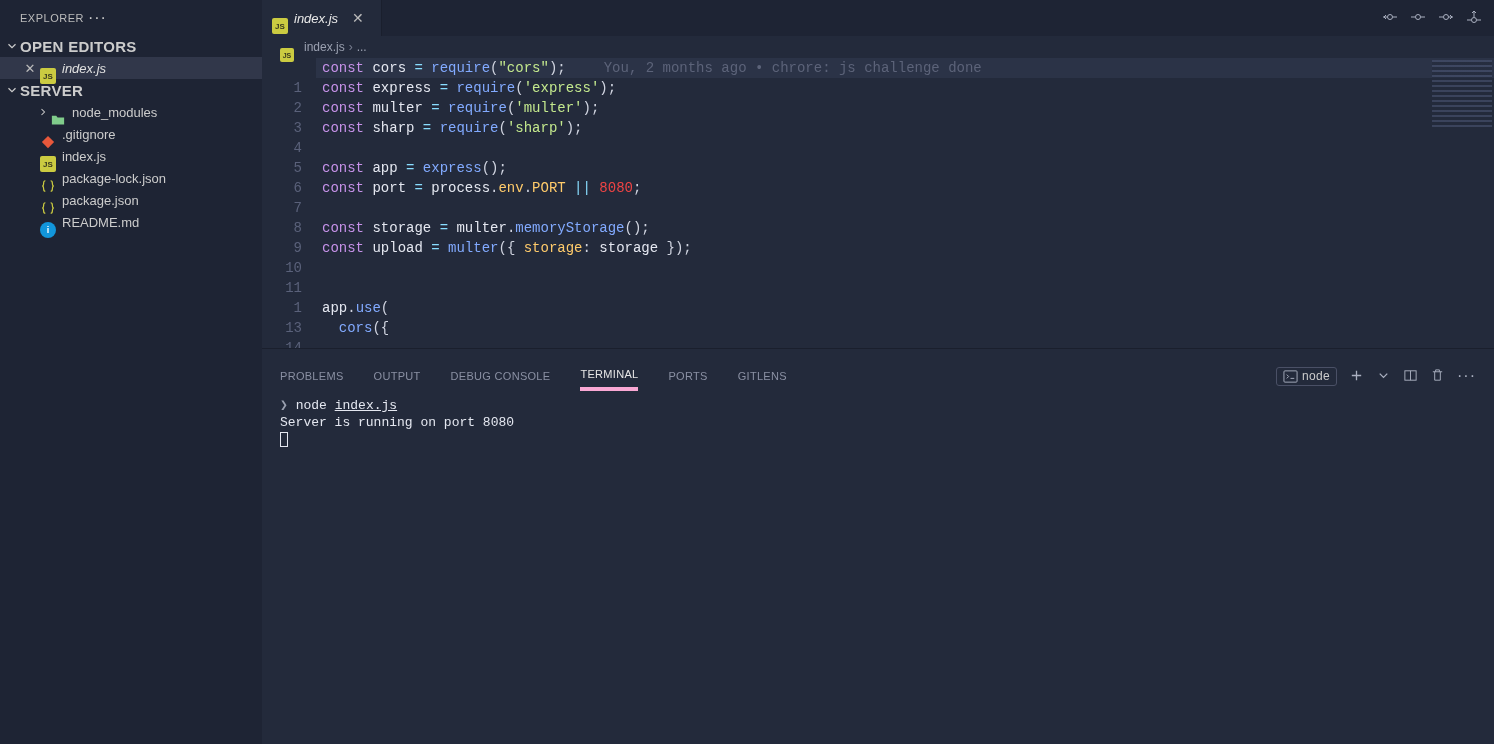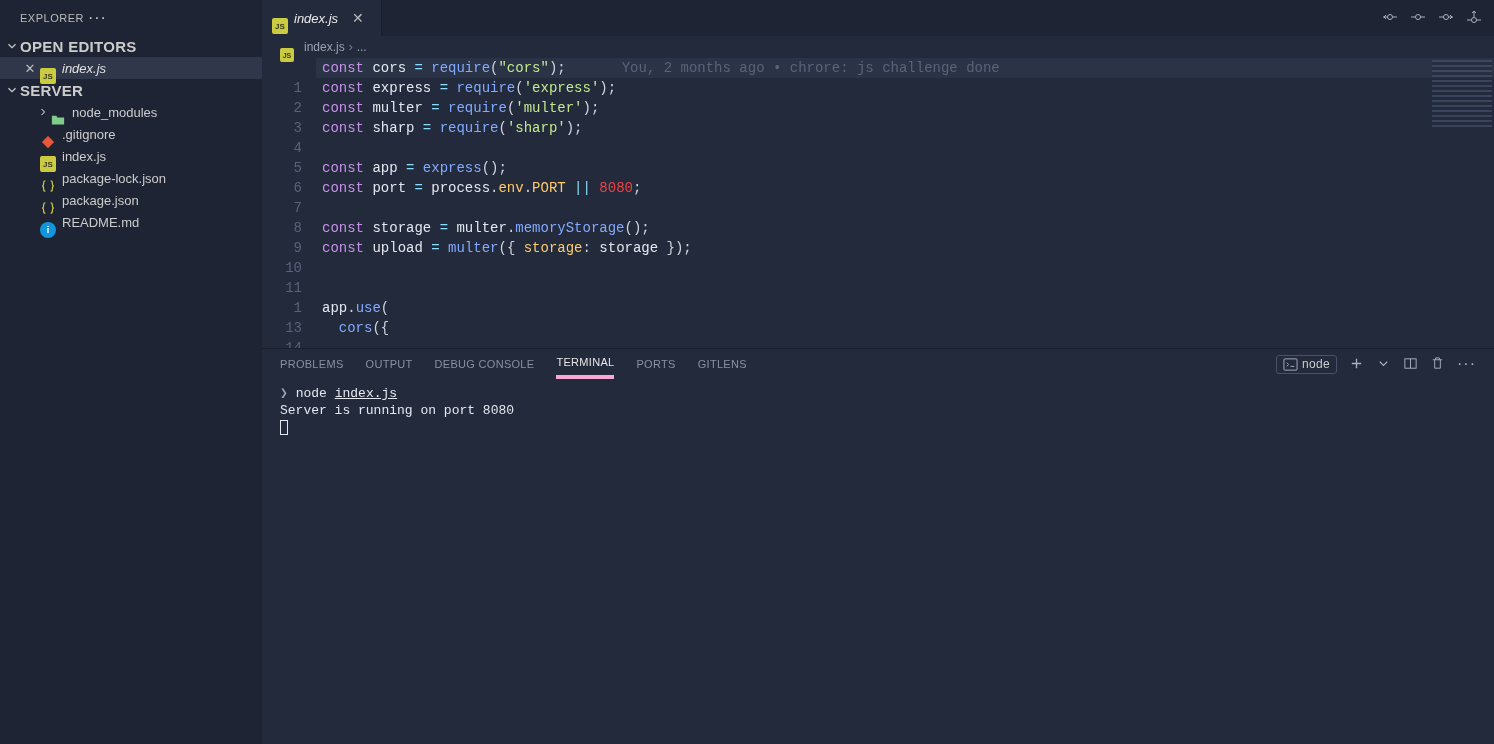--- a/index.html
+++ b/index.html
@@ -44,36 +44,36 @@
 
 
 .editor-wrap { position:relative; flex:0 0 auto; height:290px; display:flex; overflow:hidden; }
 .gutter { width:54px; text-align:right; padding-right:14px; color:#5a617a; font-size:14px; padding-top:20px; }
 .gutter div { height:20px; line-height:20px; }
 .code { flex:1; padding-top:0; font-size:14px; line-height:20px; position:relative; }
 .codelens { color:#787f94; font-size:12px; padding-left:6px; height:20px; display:flex; align-items:center; }
 .codelens .dotted { border-bottom:1px dotted #787f94; }
 .line { height:20px; white-space:pre; padding-left:6px; }
 .line.hl { background:#2b3347; }
-.inline-blame { color:#5c6379; margin-left:56px; }
+.inline-blame { color:#5c6379; margin-left:38px; }
 .kw { color:#c792ea; }
 .op { color:#89ddff; }
 .fn { color:#82aaff; }
 .str { color:#c3e88d; }
 .num { color:#ef4444; }
 .prop { color:#ffcb6b; }
 .punc { color:#d0d4e0; }
 .ident { color:#e4e7f0; }
 
 
 .minimap { position:absolute; top:2px; right:2px; width:60px; height:70px; background:repeating-linear-gradient(to bottom,#4a5472 0 2px,#232a3b 2px 5px); opacity:.6; }
 
 
 .panel { flex:1; background:#232a3b; border-top:1px solid #1a1f2d; display:flex; flex-direction:column; }
-.panel-tabs { height:30px; display:flex; align-items:center; padding:0 18px; gap:22px; font-size:11px; color:#8a90a3; letter-spacing:0.3px; }
+.panel-tabs { height:30px; display:flex; align-items:center; padding:0 18px; gap:30px; font-size:11px; color:#8a90a3; letter-spacing:0.3px;margin-top:12px; }
 .panel-tab { cursor:pointer; padding:7px 0; }
 .panel-tab.active { color:#e6e6e6; border-bottom:4px solid #f9a8d4; }
 .panel-tabs-spacer { flex:1; }
 .panel-actions { display:flex; align-items:center; gap:12px; color:#aab0c0; }
 .panel-actions svg { width:15px; height:15px; }
 .term-indicator { display:flex; align-items:center; gap:4px; font-size:12px; color:#cccccc; border:1px solid #4a5066; border-radius:3px; padding:1px 6px; }
 .terminal { flex:1; padding:6px 18px; font-size:13px; line-height:17px; color:#e4e7f0; }
 .prompt-caret { color:#9aa0b0; font-weight:700; }
 .term-link { text-decoration:underline; }
 .cursor-block { display:inline-block; width:8px; height:15px; border:1px solid #e4e7f0; vertical-align:middle; }

